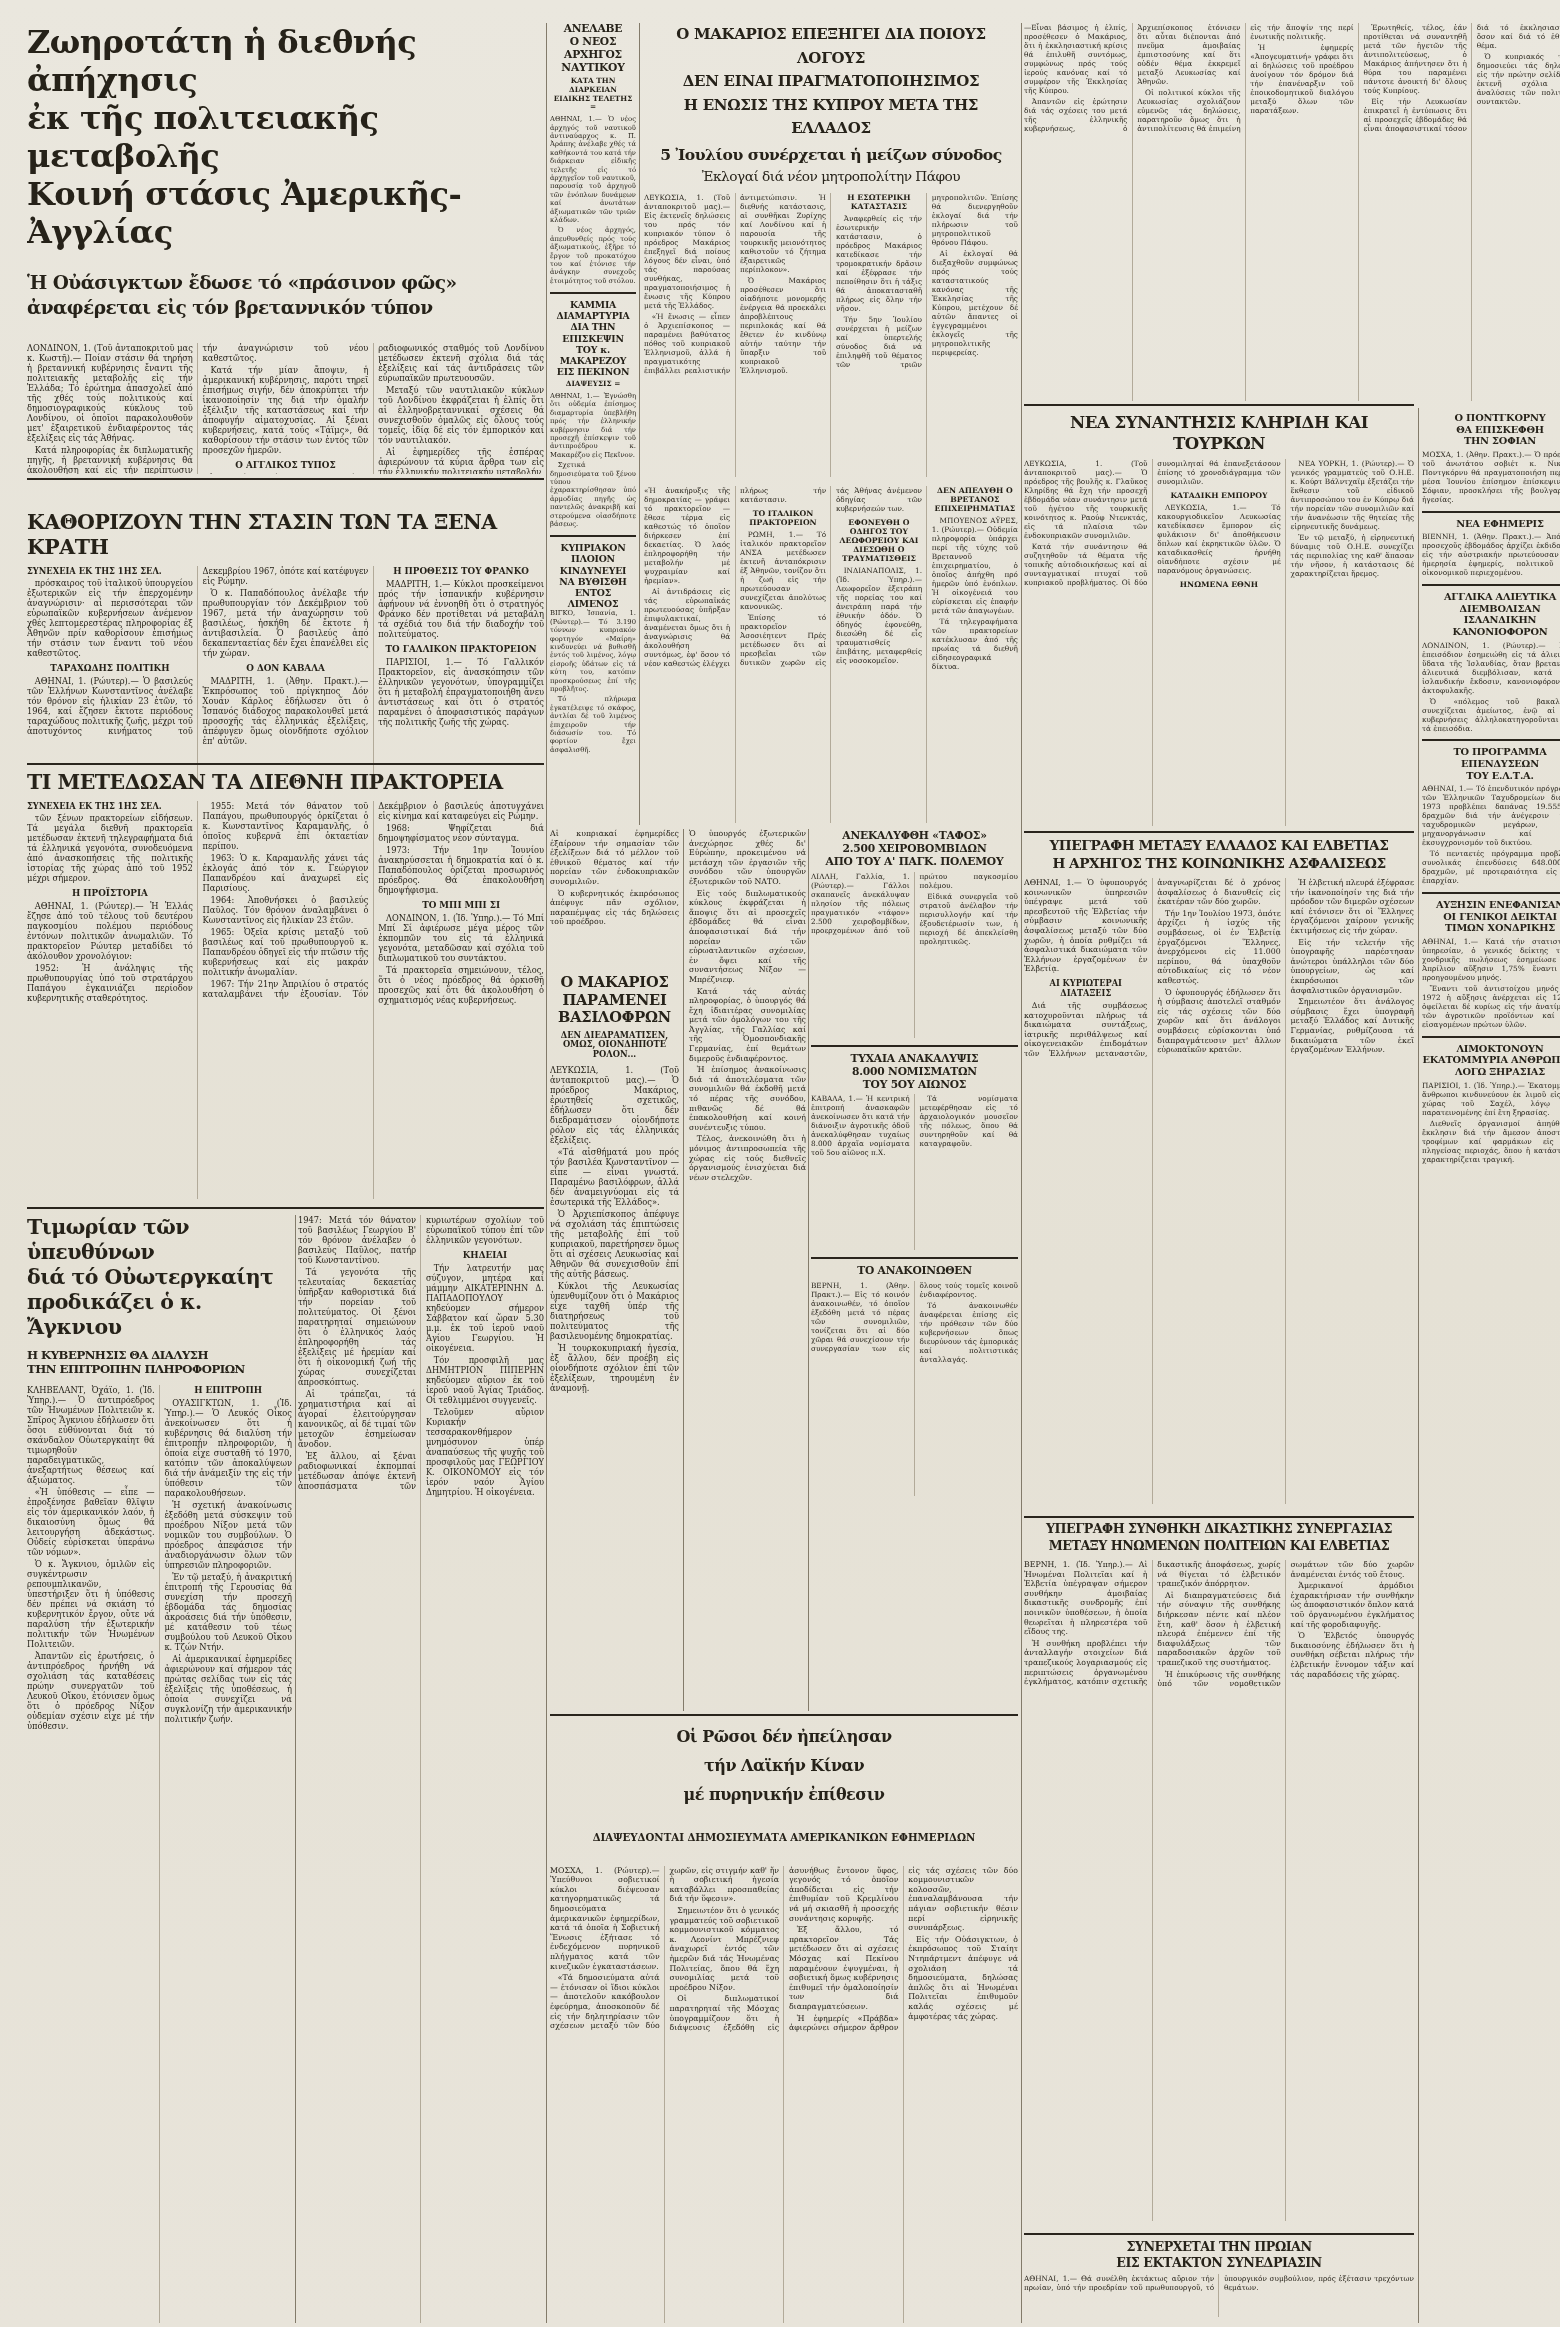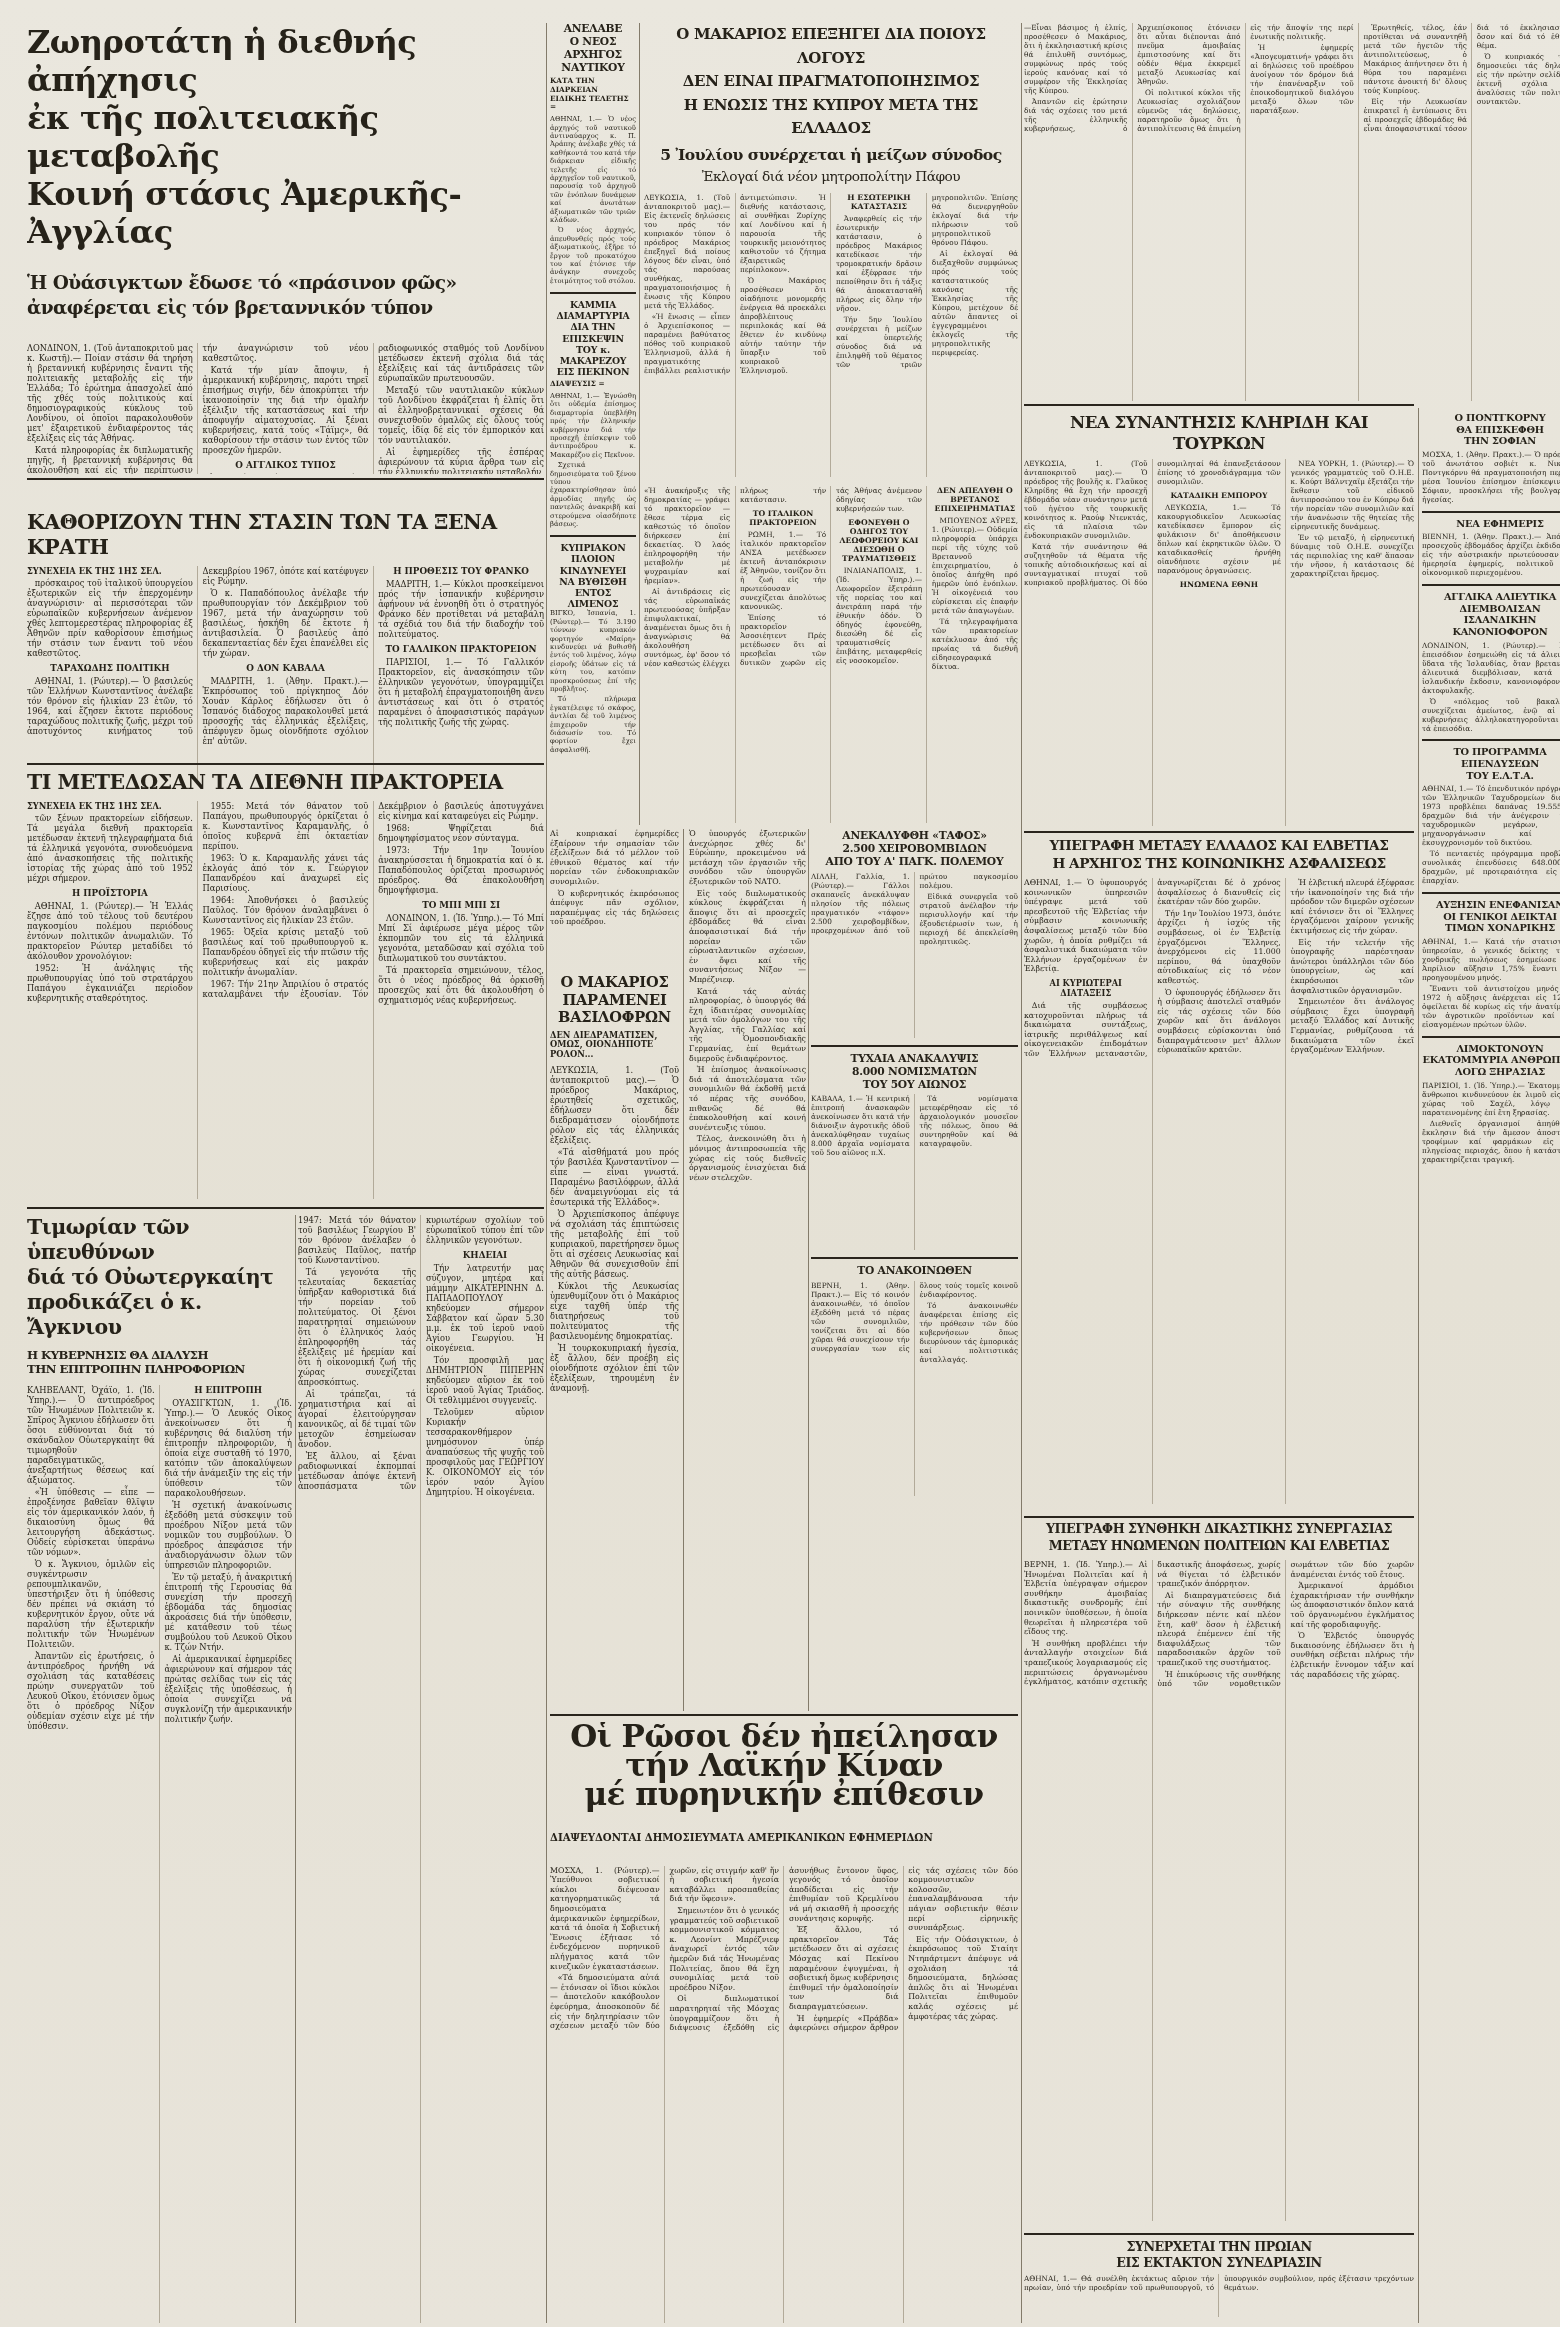--- a/index.html
+++ b/index.html
@@ -19,21 +19,21 @@
 .body p:first-child{text-indent:0}
 .body p.kicker{font-weight:bold;text-indent:0}
 .body h4.crosshead{font-weight:bold;text-align:center;font-size:1.06em;margin:4.9px 0 2.9px;text-indent:0;letter-spacing:0}
 .cols{column-gap:9.8px;column-rule:1px solid #b2aa99;height:100%}
 .c2{column-count:2}.c3{column-count:3}.c4{column-count:4}.c5{column-count:5}
 .f7{font-size:6.8px;line-height:8.4px}
 .f75{font-size:7.3px;line-height:9px}
 .f8{font-size:7.8px;line-height:9.6px}
 .f85{font-size:8.3px;line-height:10px}
 .minihead{font-weight:bold;text-align:center;letter-spacing:-0.2px}
-.subtle{font-weight:bold;text-align:left;font-size:7.3px;line-height:8.8px;margin:2.9px 0}
+.subtle{font-weight:bold;text-align:center;font-size:7.3px;line-height:8.8px;margin:2.9px 0}
 .sec{border-top:2px solid #2a251d;margin-top:6.8px;padding-top:4.9px}
 .sec.first{border-top:none;margin-top:0;padding-top:0}
 .vr{position:absolute;width:1px;background:#837b6a}
 .hr{position:absolute;height:2px;background:#2a251d}
 .deck div{white-space:nowrap}
 </style>
 </head>
 <body>
 
 <section class="art" style="left:27px;top:23.4px;width:517px;height:451px">
@@ -247,21 +247,21 @@
     </div>
     <div class="body cols c2 f75" style="height:215px;margin-top:3.9px">
         <p>ΒΕΡΝΗ, 1. (Ἀθην. Πρακτ.).— Εἰς τό κοινόν ἀνακοινωθέν, τό ὁποῖον ἐξεδόθη μετά τό πέρας τῶν συνομιλιῶν, τονίζεται ὅτι αἱ δύο χῶραι θά συνεχίσουν τήν συνεργασίαν των εἰς ὅλους τούς τομεῖς κοινοῦ ἐνδιαφέροντος.</p>
         <p>Τό ἀνακοινωθέν ἀναφέρεται ἐπίσης εἰς τήν πρόθεσιν τῶν δύο κυβερνήσεων ὅπως διευρύνουν τάς ἐμπορικάς καί πολιτιστικάς ἀνταλλαγάς.</p>
       </div>
   </div>
 </section>
 
 <div class="hr" style="left:550px;top:1714px;width:468px"></div>
 <section class="art" style="left:550px;top:1722px;width:468px;height:601px">
-  <div class="hl center" style="font-size:31px;line-height:29px">
+  <div class="hl center" style="font-size:16px;line-height:29px">
     <div>Οἱ Ρῶσοι δέν ἠπείλησαν</div>
     <div>τήν Λαϊκήν Κίναν</div>
     <div>μέ πυρηνικήν ἐπίθεσιν</div>
   </div>
   <div class="subtle" style="font-size:10.2px;line-height:12.7px;margin:22px 0">ΔΙΑΨΕΥΔΟΝΤΑΙ ΔΗΜΟΣΙΕΥΜΑΤΑ ΑΜΕΡΙΚΑΝΙΚΩΝ ΕΦΗΜΕΡΙΔΩΝ</div>
   <div class="body cols c4 f8" style="height:458px">
       <p>ΜΟΣΧΑ, 1. (Ρώυτερ).— Ὑπεύθυνοι σοβιετικοί κύκλοι διέψευσαν κατηγορηματικῶς τά δημοσιεύματα ἀμερικανικῶν ἐφημερίδων, κατά τά ὁποῖα ἡ Σοβιετική Ἕνωσις ἐξήτασε τό ἐνδεχόμενον πυρηνικοῦ πλήγματος κατά τῶν κινεζικῶν ἐγκαταστάσεων.</p>
       <p>«Τά δημοσιεύματα αὐτά — ἐτόνισαν οἱ ἴδιοι κύκλοι — ἀποτελοῦν κακόβουλον ἐφεύρημα, ἀποσκοποῦν δέ εἰς τήν δηλητηρίασιν τῶν σχέσεων μεταξύ τῶν δύο χωρῶν, εἰς στιγμήν καθ' ἥν ἡ σοβιετική ἡγεσία καταβάλλει προσπαθείας διά τήν ὕφεσιν».</p>
       <p>Σημειωτέον ὅτι ὁ γενικός γραμματεύς τοῦ σοβιετικοῦ κομμουνιστικοῦ κόμματος κ. Λεονίντ Μπρέζνιεφ ἀναχωρεῖ ἐντός τῶν ἡμερῶν διά τάς Ἡνωμένας Πολιτείας, ὅπου θά ἔχη συνομιλίας μετά τοῦ προέδρου Νίξον.</p>
       <p>Οἱ διπλωματικοί παρατηρηταί τῆς Μόσχας ὑπογραμμίζουν ὅτι ἡ διάψευσις ἐξεδόθη εἰς ἀσυνήθως ἔντονον ὕφος, γεγονός τό ὁποῖον ἀποδίδεται εἰς τήν ἐπιθυμίαν τοῦ Κρεμλίνου νά μή σκιασθῆ ἡ προσεχής συνάντησις κορυφῆς.</p>

